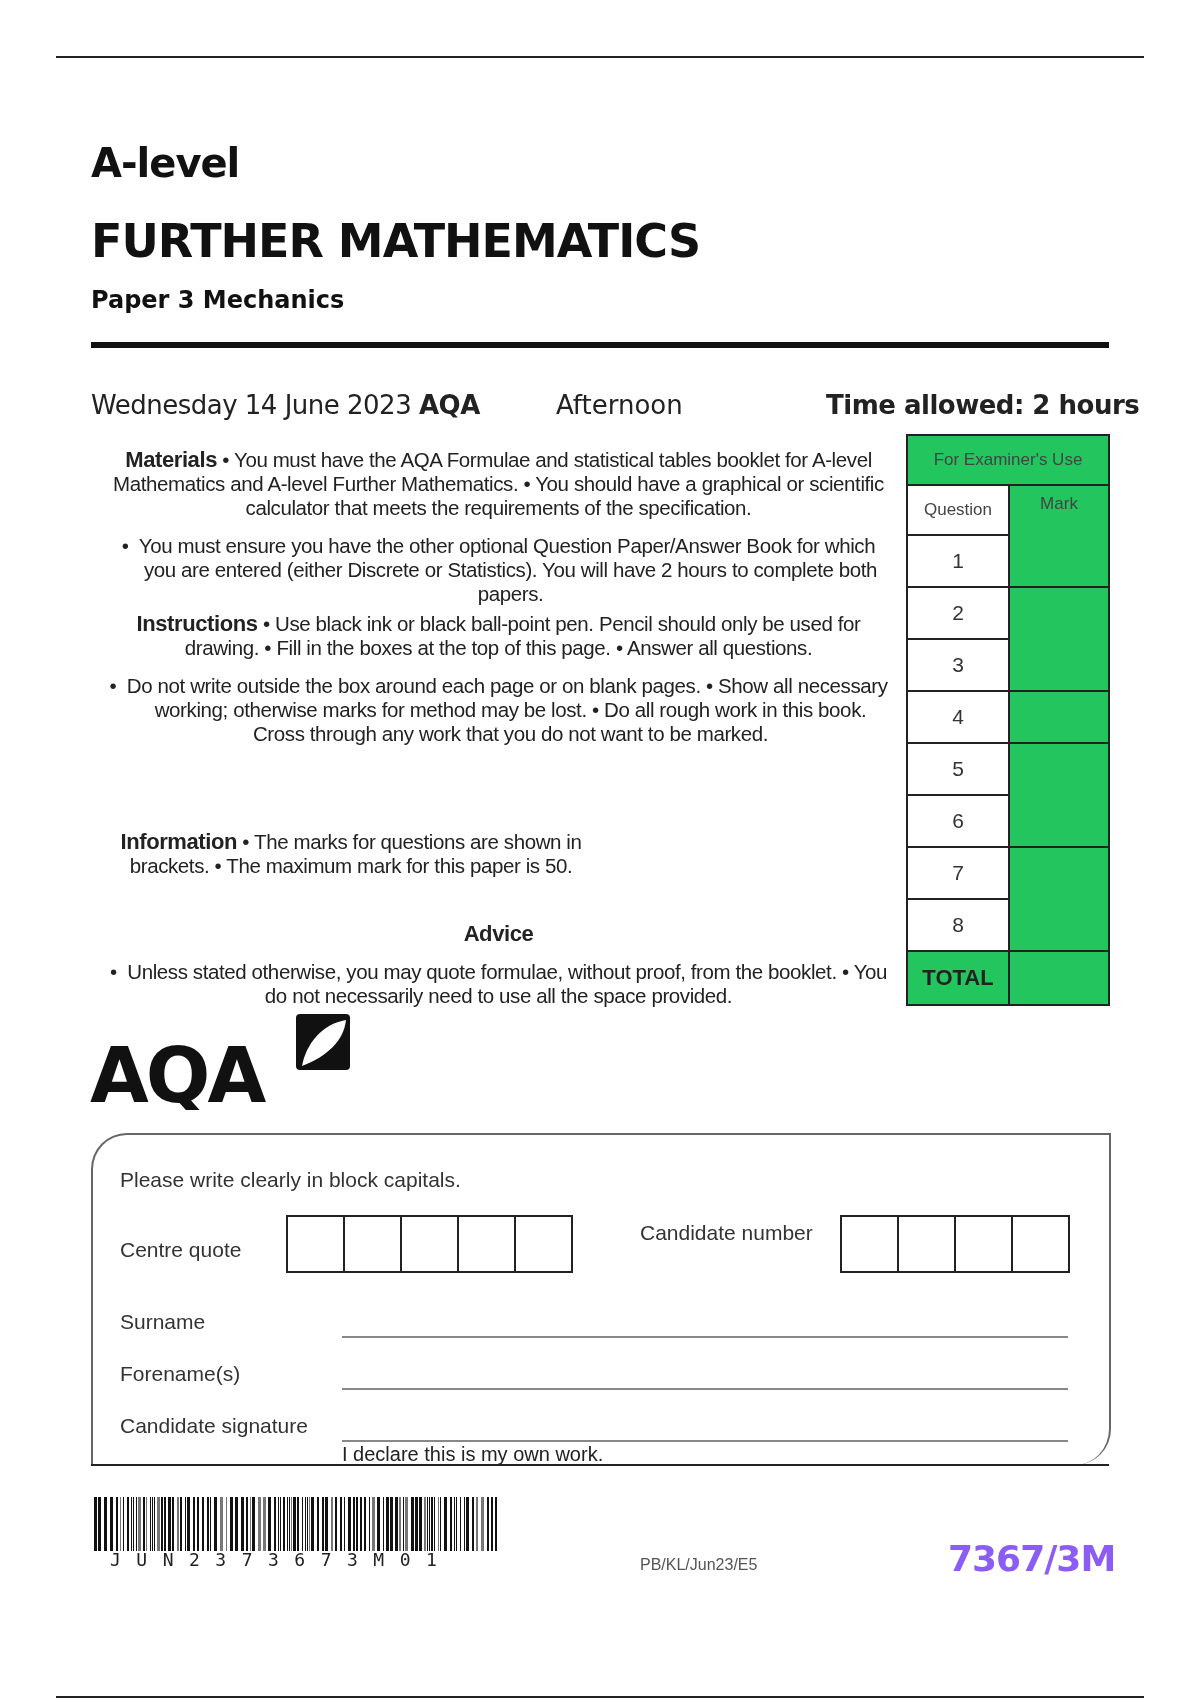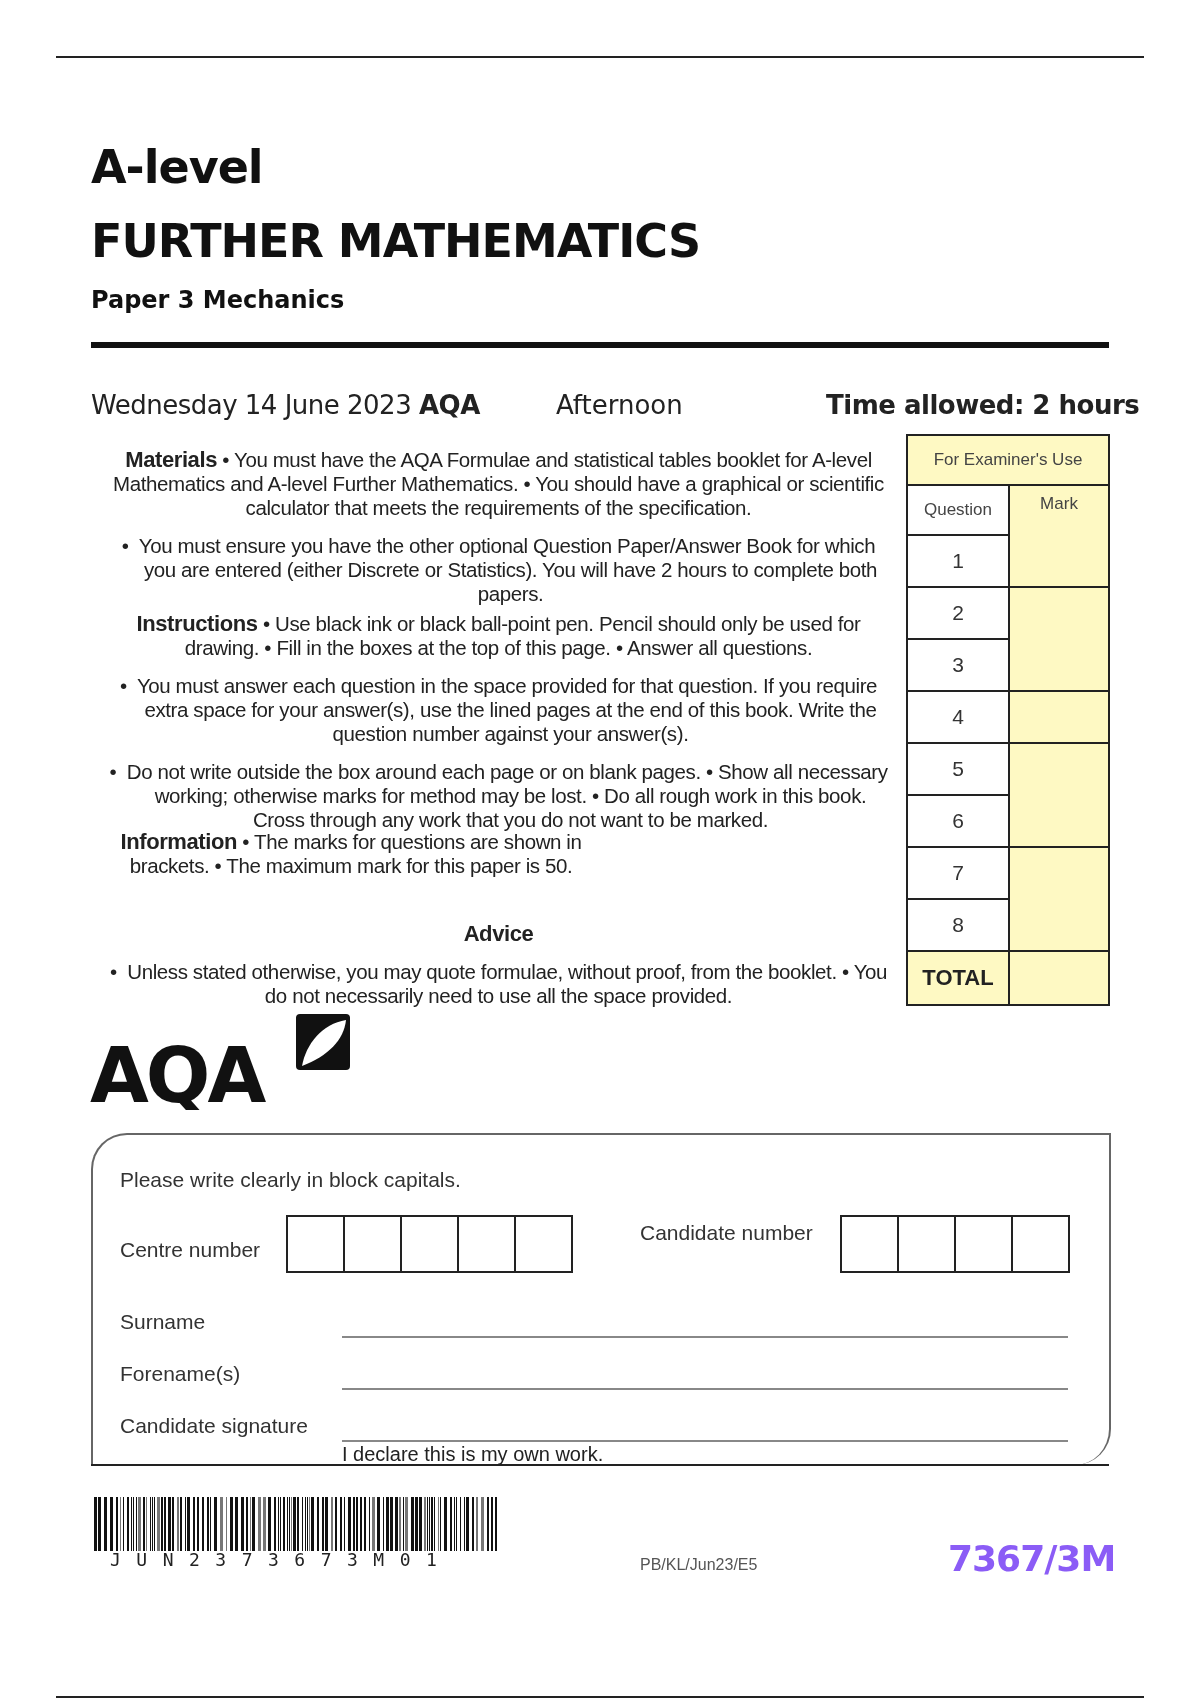--- a/index.html
+++ b/index.html
@@ -2,21 +2,21 @@
 <html><head>
 <meta charset="utf-8">
 <style>
   html, body { margin:0; padding:0; background:#fff; }
   body { width:1200px; height:1700px; position:relative; overflow:hidden; color:#111;
          font-family:"Liberation Sans", sans-serif; }
   .abs { position:absolute; }
   .rule-top { left:56px; top:56px; width:1088px; height:2px; background:#222; }
   .rule-bottom { left:56px; top:1696px; width:1088px; height:2px; background:#222; }
   .title-sans { font-family:"DejaVu Sans", sans-serif; font-weight:bold; color:#111; }
-  #level { left:91px; top:140px; font-size:46px; letter-spacing:-1px; }
+  #level { left:91px; top:140px; font-size:40px; letter-spacing:-1px; }
   #subject { left:91px; top:214px; font-size:46px; letter-spacing:-1px; }
   #paper { left:91px; top:286px; font-size:24px; }
   .thick-rule { left:91px; top:342px; width:1018px; height:6px; background:#111; }
   .dateline { top:390px; font-family:"DejaVu Sans", sans-serif; font-size:26px; color:#222; }
   #date { left:91px; letter-spacing:-0.5px; }
   #date b { font-weight:bold; }
   #session { left:556px; }
   #time { left:826px; font-weight:bold; letter-spacing:-0.5px; }
 
   .body-text { left:91px; width:815px; font-size:20.5px; line-height:24px; color:#222; letter-spacing:-0.4px; }
@@ -24,21 +24,21 @@
   .body-text .ind { padding-left:24px; text-indent:-24px; }
   .body-text p { margin:14px;text-align:center; }
   #materials { top:434px; }
   #instructions { top:598px; }
   #information { top:816px; width:520px; }
   #advice { top:908px; }
 
   
   #exam-table { left:906px; top:434px; width:204px; border-collapse:collapse; font-size:17px; color:#444; }
   #exam-table td { border:2px solid #222; text-align:center; padding:0; }
-  #exam-table .shade { background:#fef9c3;margin-left:48px; }
+  #exam-table .shade { background:#22c55e;margin-left:48px; }
   #exam-table .hdr { height:48px; }
   #exam-table .sub { height:48px; vertical-align:middle; }
   #exam-table .q { height:50px; font-size:21px; color:#333; width:100px; }
   #exam-table .mark { vertical-align:top; padding-top:8px; }
   #exam-table .total { font-weight:bold; font-size:22px; color:#222; height:52px; }
 
   
   #logo { left:90px; top:1010px; width:270px; height:100px; }
 
   
@@ -79,21 +79,20 @@
 <div class="abs dateline" id="session">Afternoon</div>
 <div class="abs dateline" id="time">Time allowed: 2 hours</div>
 
 <div class="abs body-text" id="materials">
   <p><span class="h">Materials</span> • <span>You must have the AQA Formulae and statistical tables booklet for A-level Mathematics and A-level Further Mathematics.</span> • <span>You should have a graphical or scientific calculator that meets the requirements of the specification.</span></p>
   <p class="ind">•&nbsp; <span>You must ensure you have the other optional Question Paper/Answer Book for which you are entered (either Discrete or Statistics). You will have 2 hours to complete both papers.</span></p>
 </div>
 
 <div class="abs body-text" id="instructions">
   <p><span class="h">Instructions</span> • <span>Use black ink or black ball-point pen. Pencil should only be used for drawing.</span> • <span>Fill in the boxes at the top of this page.</span> • <span>Answer all questions.</span></p>
-  <p class="ind">•&nbsp; <span>You must answer each question in the space provided for that question. If you require extra space for your answer(s), use the lined pages at the end of this book. Write the question number against your answer(s).</span></p>
   <p class="ind">•&nbsp; <span>Do not write outside the box around each page or on blank pages.</span> • <span>Show all necessary working; otherwise marks for method may be lost.</span> • <span>Do all rough work in this book. Cross through any work that you do not want to be marked.</span></p>
 </div>
 
 <div class="abs body-text" id="information">
   <p><span class="h">Information</span> • <span>The marks for questions are shown in brackets.</span> • <span>The maximum mark for this paper is 50.</span></p>
 </div>
 
 <div class="abs body-text" id="advice">
   <p><span class="h">Advice</span></p>
   <p>•&nbsp; <span>Unless stated otherwise, you may quote formulae, without proof, from the booklet.</span> • <span>You do not necessarily need to use all the space provided.</span></p>
@@ -147,21 +146,21 @@
   <text x="0" y="92" font-family="DejaVu Sans, sans-serif" font-weight="bold" font-size="76" letter-spacing="-3" fill="#111">AQA</text>
   <g>
     <rect x="206" y="4" width="54" height="56" rx="4" fill="#111"></rect>
     <path d="M212 56 C216 34, 232 14, 256 10 C254 30, 238 46, 212 56 Z" fill="#fff"></path>
   </g>
 </svg>
 
 <div class="abs" id="cand-box"></div>
 <div class="abs cand-bottom"></div>
 <div class="abs lbl" id="block-caps">Please write clearly in block capitals.</div>
-<div class="abs lbl" id="centre-lbl">Centre number</div>
+<div class="abs lbl" id="centre-lbl">Centre quote</div>
 <div class="abs boxes" id="centre-boxes">
   <div></div>
     <div></div>
     <div></div>
     <div></div>
     <div></div>
 </div>
 <div class="abs lbl" id="cand-lbl">Candidate number</div>
 <div class="abs boxes" id="cand-boxes">
   <div></div>

